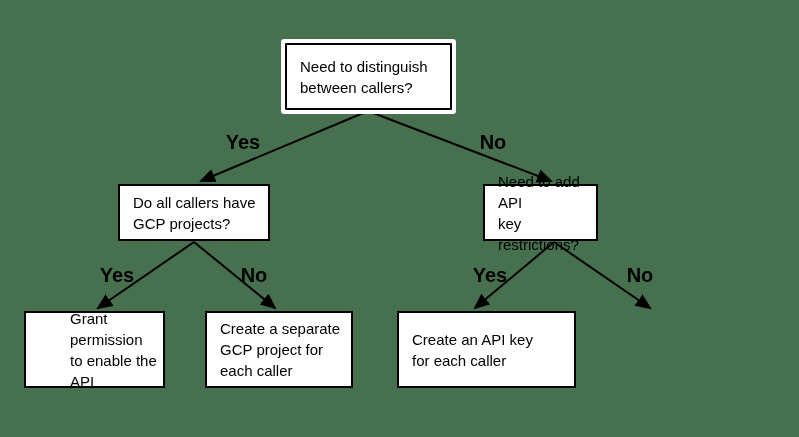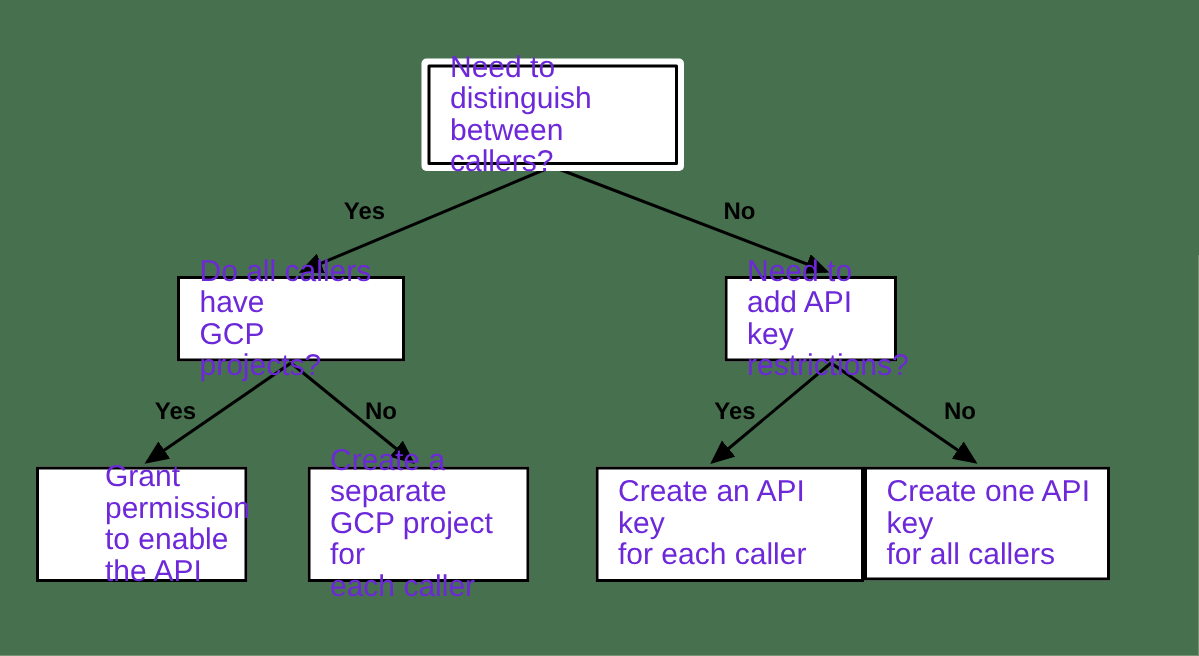--- a/index.html
+++ b/index.html
@@ -22,43 +22,43 @@
     height: 437px;
     pointer-events: none;
   }
   .node {
     position: absolute;
     background: #ffffff;
     border: 2px solid #000000;
     box-sizing: border-box;
     display: flex;
     align-items: center;
-    color: #6d28d9;
-    font-size: 20px;
+    color: #000000;
+    font-size: 15px;
     line-height: 21px;
     padding-left: 13px;
     padding-right: 6px;
     white-space: pre-line;
     text-align: left;
   }
   .node.root {
     box-shadow: 0 0 0 4px #ffffff;
     border-radius: 1px;
   }
   .node-root        { left: 285px; top: 43px;  width: 167px; height: 67px; }
   .node-gcp         { left: 118px; top: 184px; width: 152px; height: 57px; }
   .node-restrict    { left: 483px; top: 184px; width: 115px; height: 57px; }
   .node-grant       { left: 24px;  top: 311px; width: 141px; height: 77px; padding-left: 44px; }
   .node-separate    { left: 205px; top: 311px; width: 148px; height: 77px; align-items: center; }
   .node-key-each    { left: 397px; top: 311px; width: 179px; height: 77px; }
   .node-key-all     { left: 576px; top: 311px; width: 164px; height: 76px; }
   .edge-label {
     position: absolute;
     transform: translate(-50%, -50%);
-    font-size: 16px;
+    font-size: 20px;
     font-weight: bold;
     color: #000000;
     white-space: nowrap;
   }
   .lbl-l1-yes { left: 243px; top: 142px; }
   .lbl-l1-no  { left: 493px; top: 142px; }
   .lbl-l2l-yes{ left: 117px; top: 275px; }
   .lbl-l2l-no { left: 254px; top: 275px; }
   .lbl-l2r-yes{ left: 490px; top: 275px; }
   .lbl-l2r-no { left: 640px; top: 275px; }
@@ -106,24 +106,20 @@
     <span>Create a separate
 GCP project for
 each caller</span>
   </div>
 
   <div class="node node-key-each">
     <span>Create an API key
 for each caller</span>
   </div>
 
-  <div class="node node-key-all">
-    <span>Create one API key
-for all callers</span>
-  </div>
 
   <div class="edge-label lbl-l1-yes">Yes</div>
   <div class="edge-label lbl-l1-no">No</div>
   <div class="edge-label lbl-l2l-yes">Yes</div>
   <div class="edge-label lbl-l2l-no">No</div>
   <div class="edge-label lbl-l2r-yes">Yes</div>
   <div class="edge-label lbl-l2r-no">No</div>
 
 </div>
 

